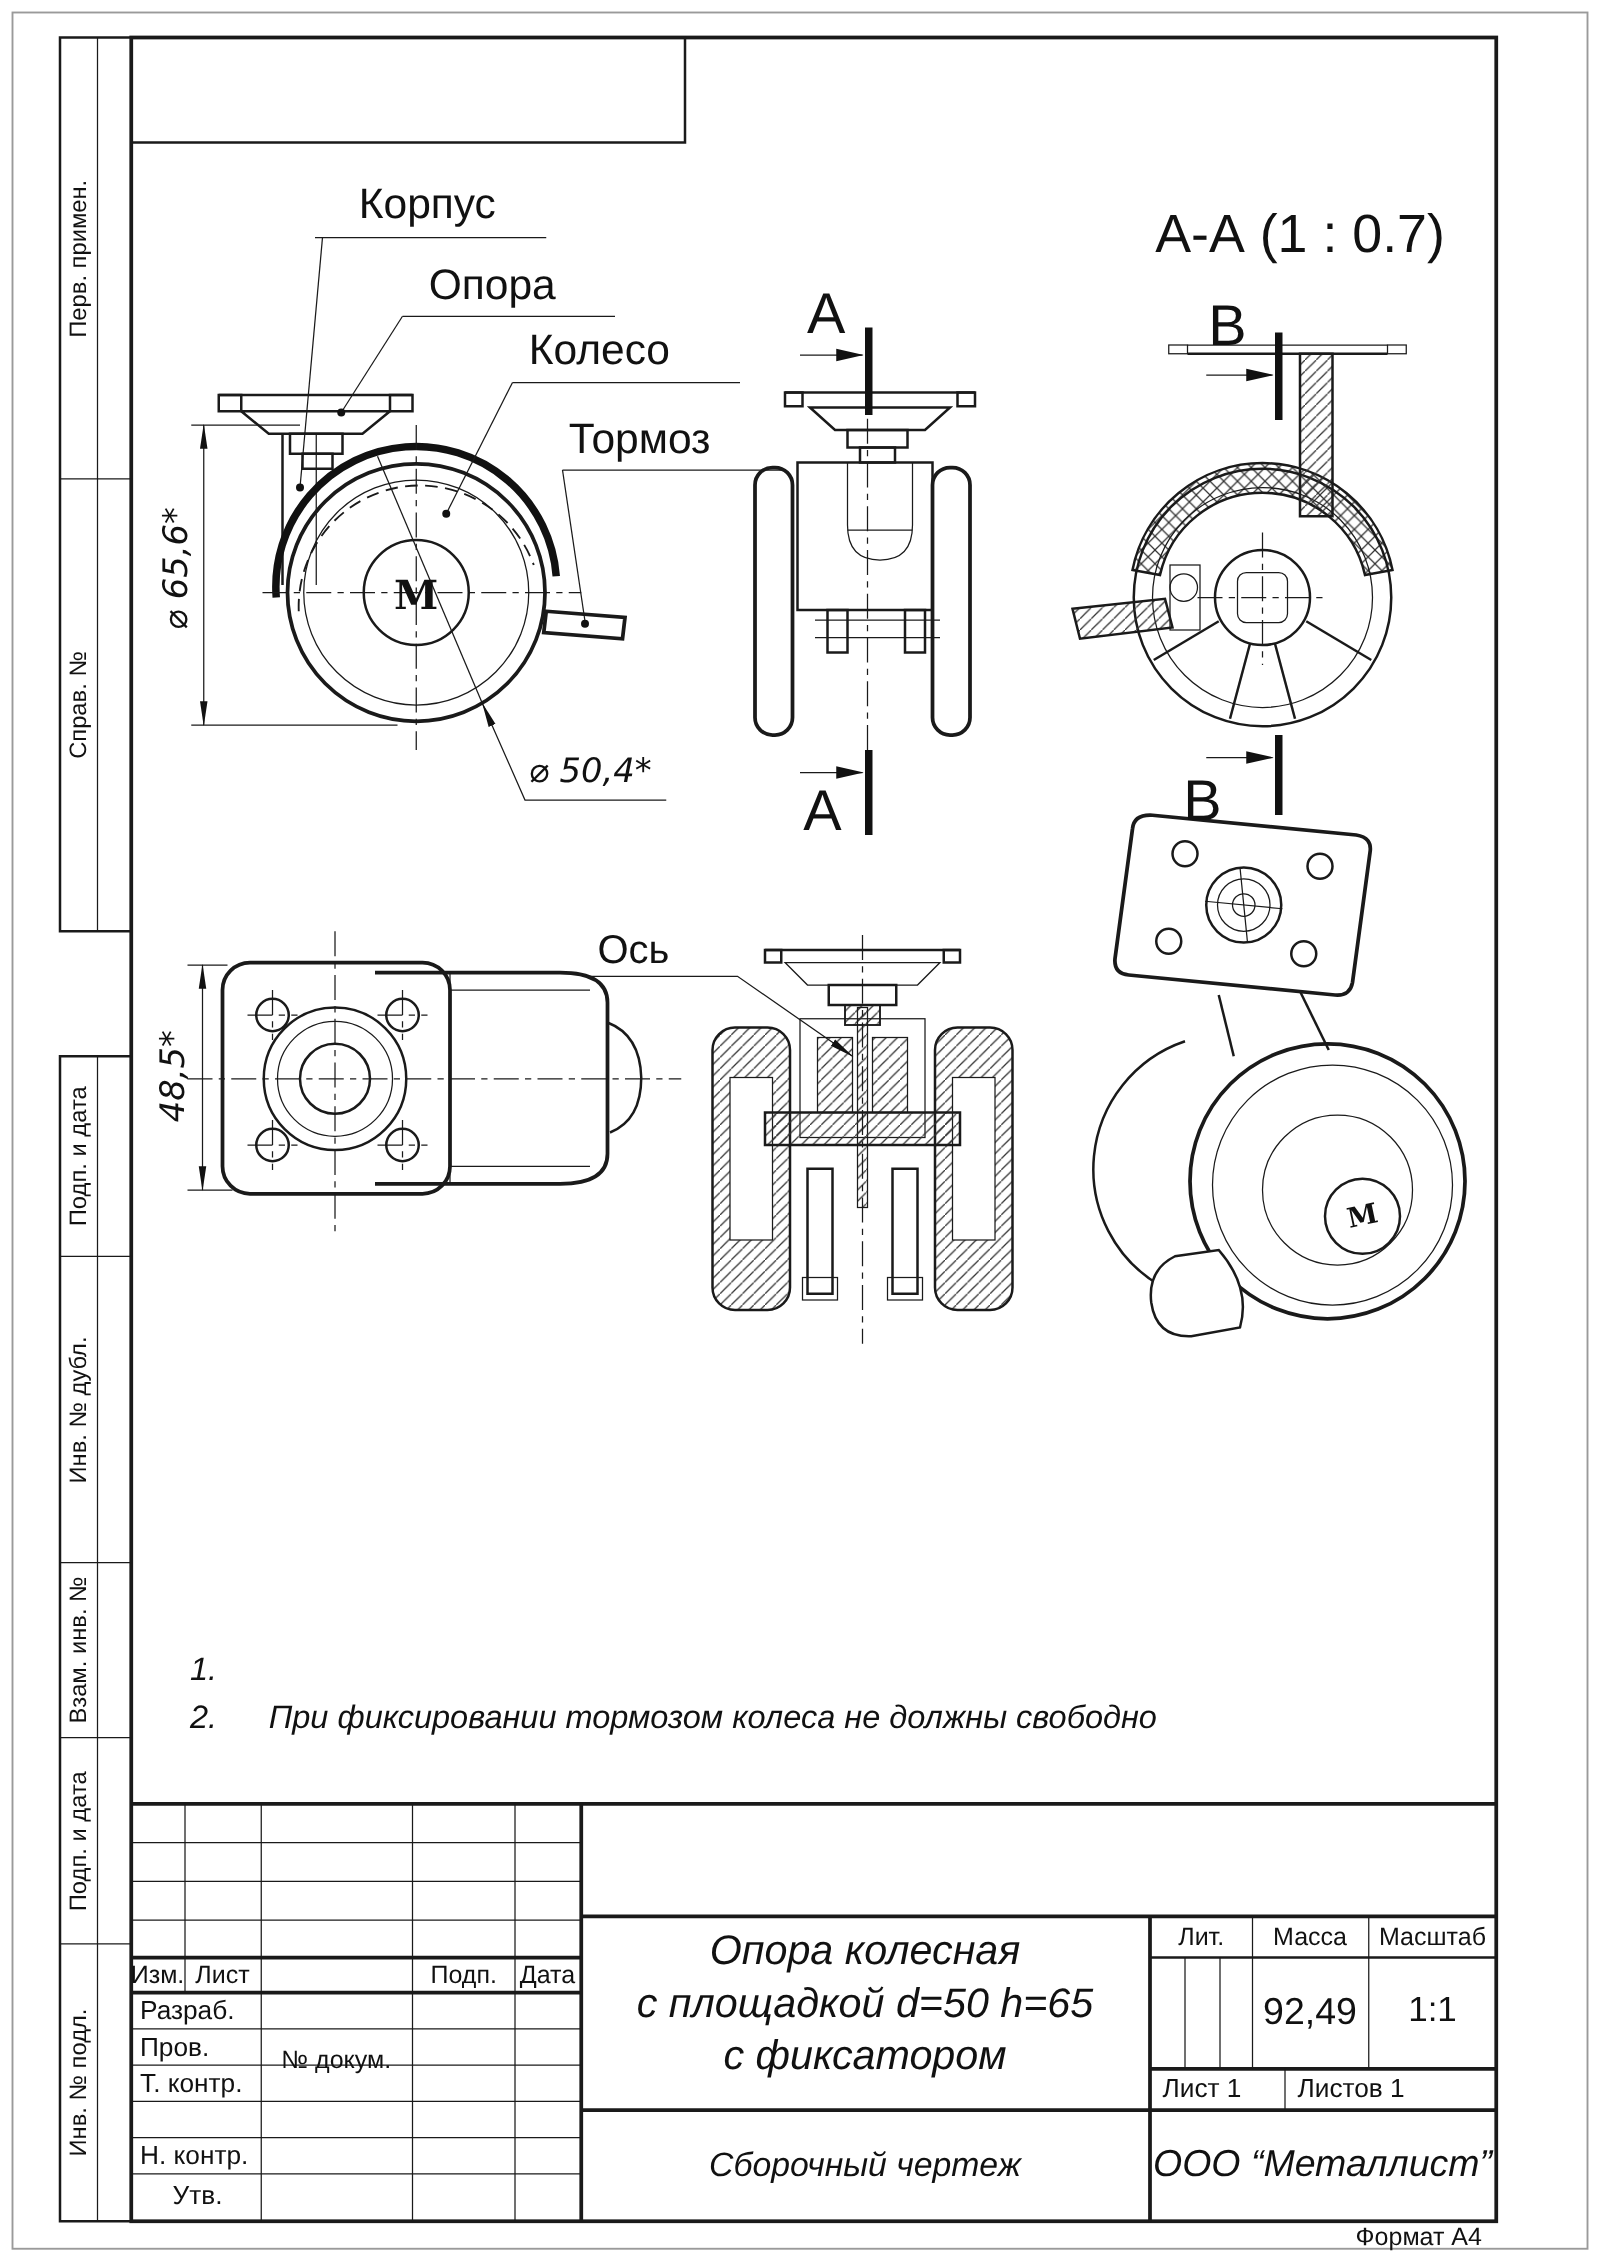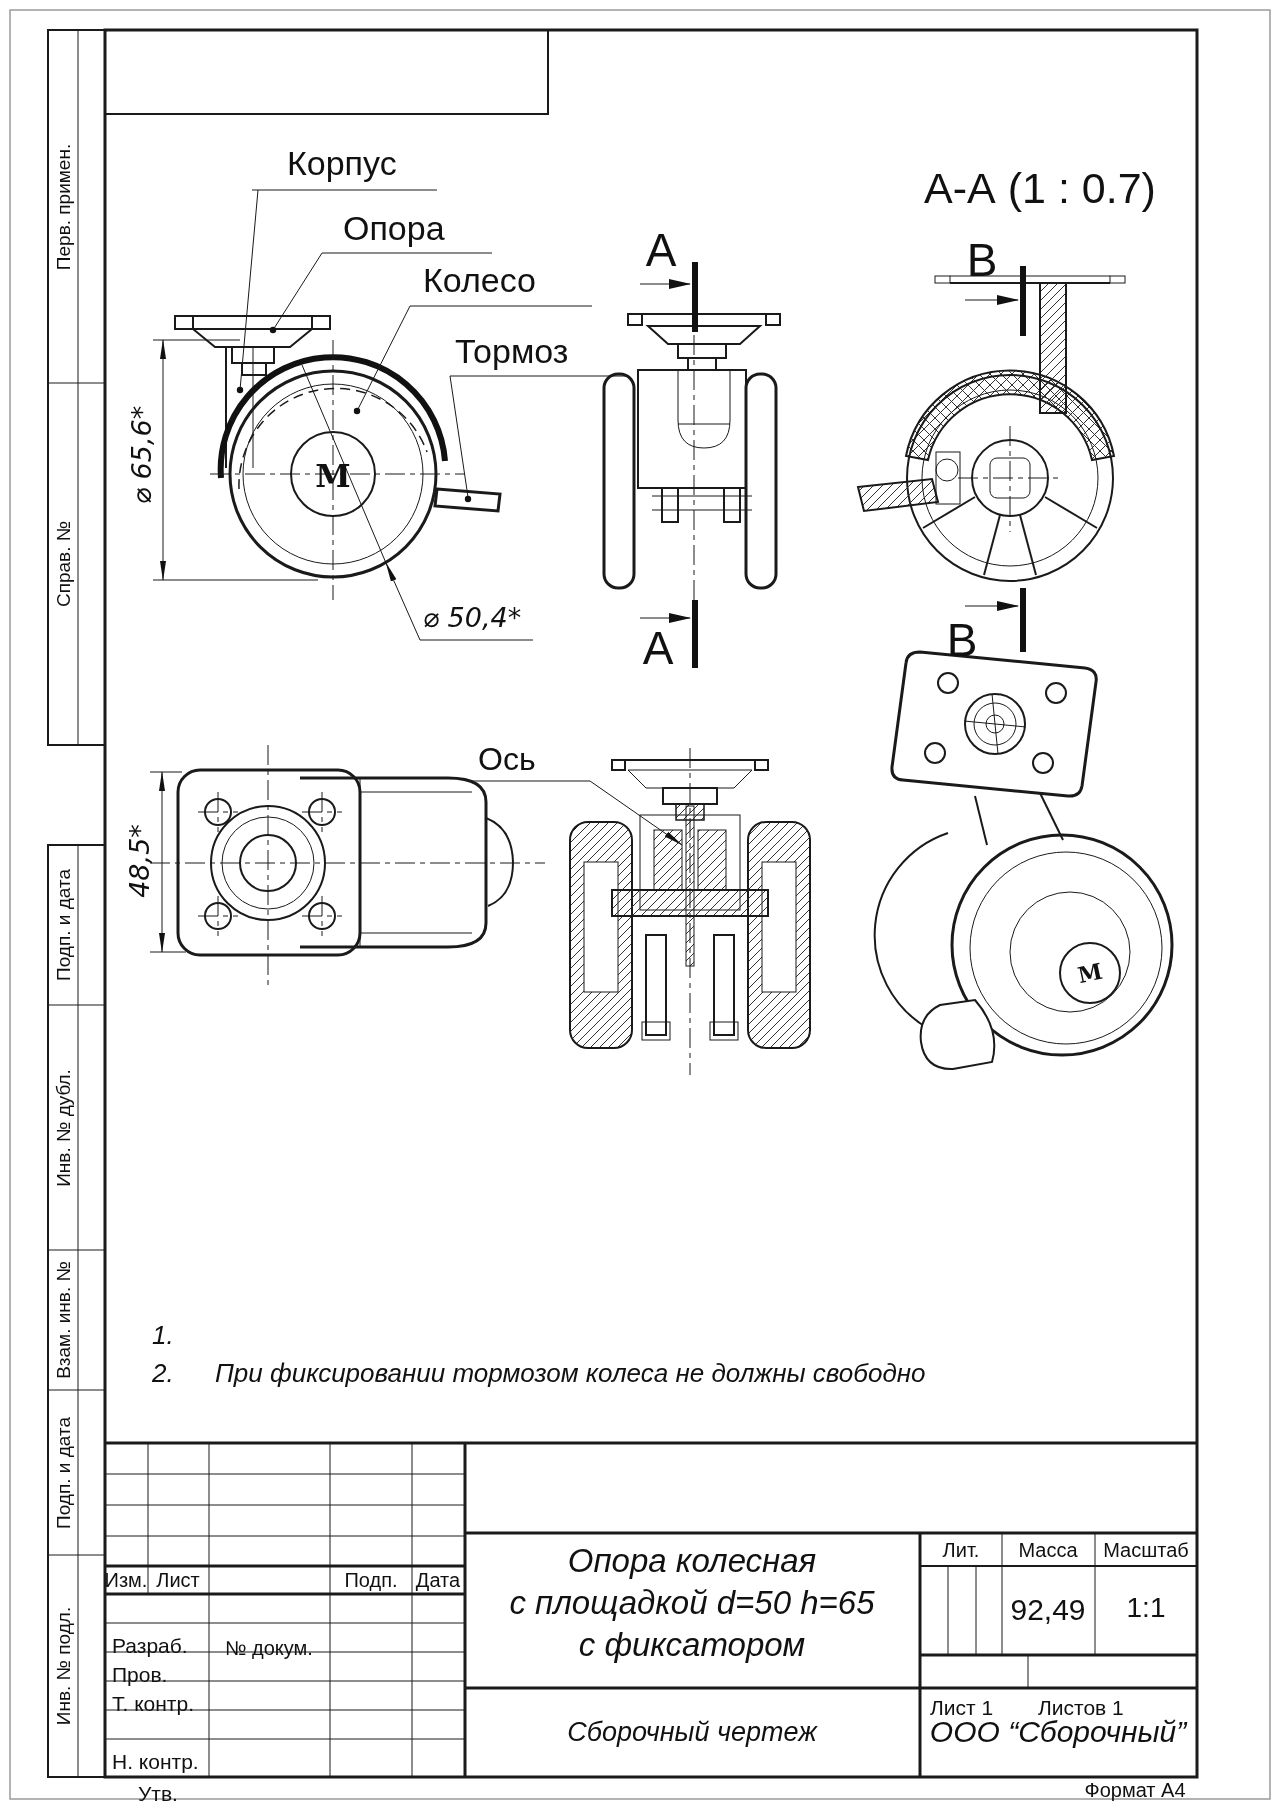--- a/index.html
+++ b/index.html
@@ -1,21 +1,21 @@
 <!DOCTYPE html>
 <html><head>
 <meta charset="utf-8">
 <style>
   html,body{margin:0;padding:0;background:#e8e8e8;}
   .page{position:relative;width:1280px;height:1809px;background:#ffffff;overflow:hidden;
         font-family:"Liberation Sans",sans-serif;}
   svg{position:absolute;left:0;top:0;}
   .t{position:absolute;white-space:nowrap;color:#111;font-family:"Liberation Sans",sans-serif;line-height:1;}
   .c{transform:translate(-50%,-50%);}
-  .l{transform:translate(0,-50%);margin-top:36px;}
+  .l{transform:translate(0,-50%);}
   .v{transform:translate(-50%,-50%) rotate(-90deg);}
   .it{font-style:italic;}
   .dim{font-family:"DejaVu Sans",sans-serif;font-style:italic;}
   .logo{font-family:"DejaVu Serif",serif;font-weight:bold;}
 </style>
 </head>
 <body>
 
 <div class="page">
 
@@ -316,17 +316,17 @@
 <div class="t c it" style="left:692px;top:1644px;font-size:33px">с фиксатором</div>
 <div class="t c it" style="left:692px;top:1732px;font-size:27px">Сборочный чертеж</div>
 
 <div class="t c" style="left:961px;top:1550px;font-size:20px">Лит.</div>
 <div class="t c" style="left:1048px;top:1550px;font-size:20px">Масса</div>
 <div class="t c" style="left:1146px;top:1550px;font-size:20px">Масштаб</div>
 <div class="t c" style="left:1048px;top:1610px;font-size:30px">92,49</div>
 <div class="t c" style="left:1146px;top:1608px;font-size:28px">1:1</div>
 <div class="t l" style="left:930px;top:1671px;font-size:21px">Лист 1</div>
 <div class="t l" style="left:1038px;top:1671px;font-size:21px">Листов 1</div>
-<div class="t c it" style="left:1058px;top:1732px;font-size:30px">ООО “Сборочный”</div>
+<div class="t c it" style="left:1058px;top:1732px;font-size:30px">ООО “Металлист”</div>
 
 <div class="t c" style="left:1135px;top:1790px;font-size:20px">Формат А4</div>
 
 </div>
 
 </body></html>

